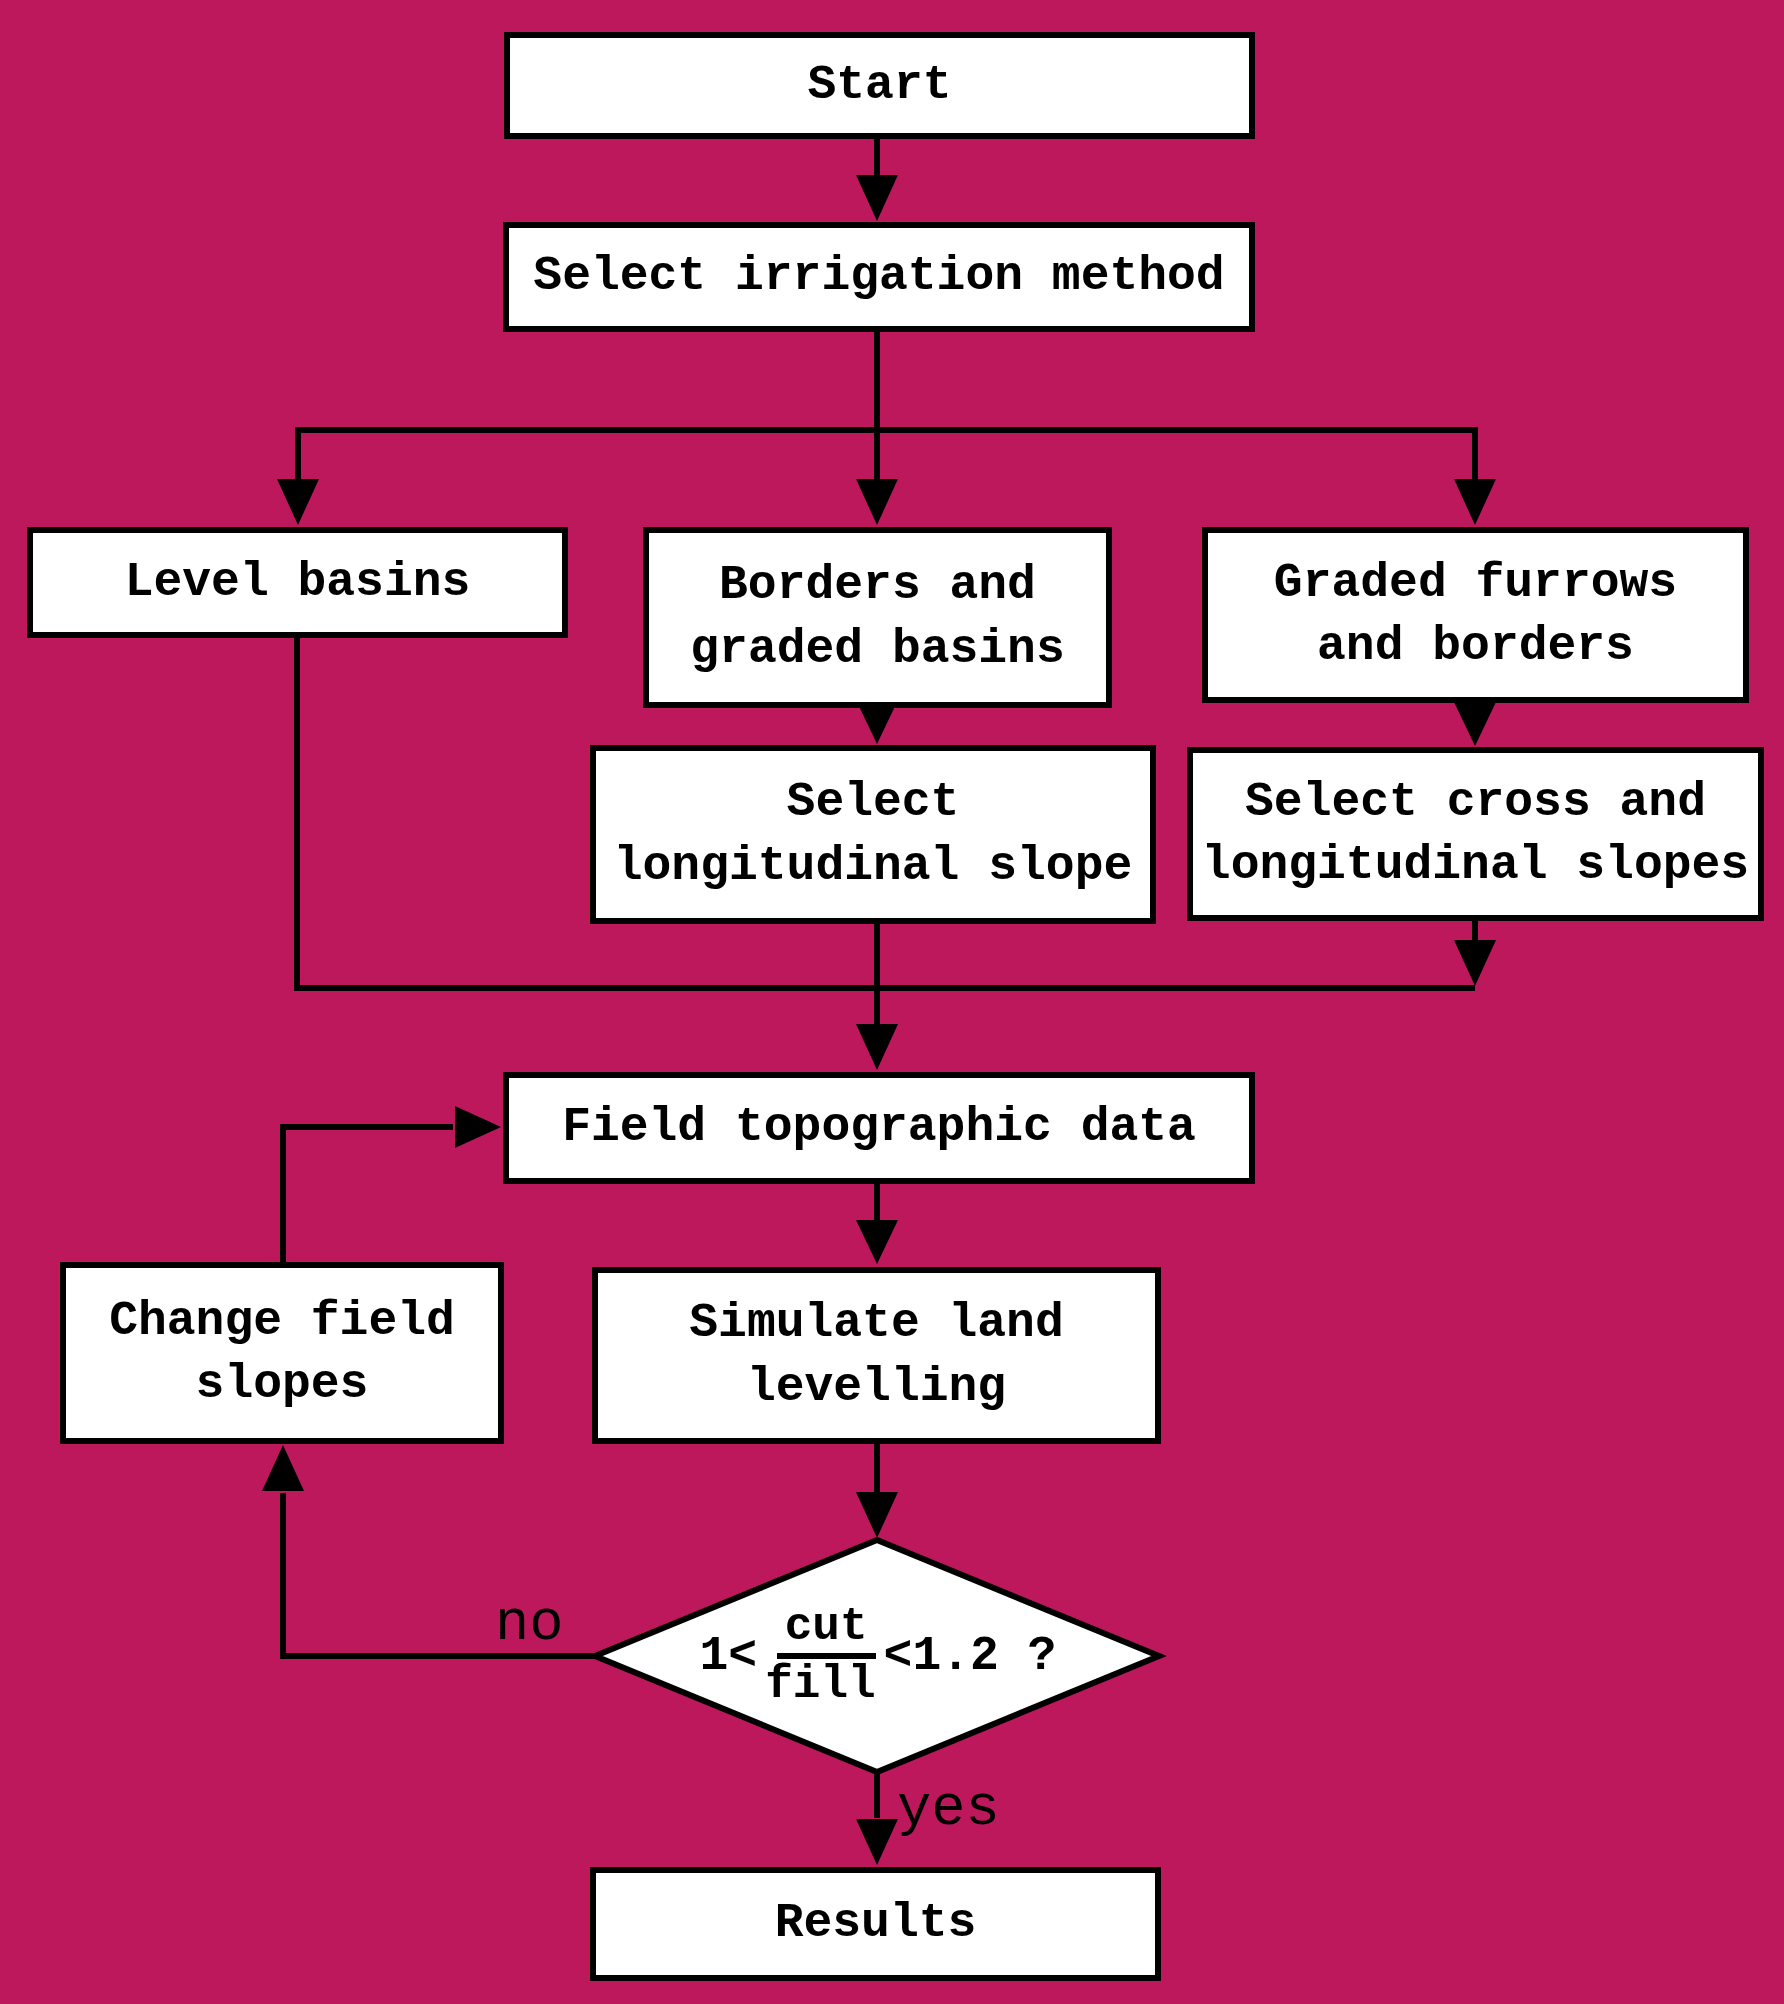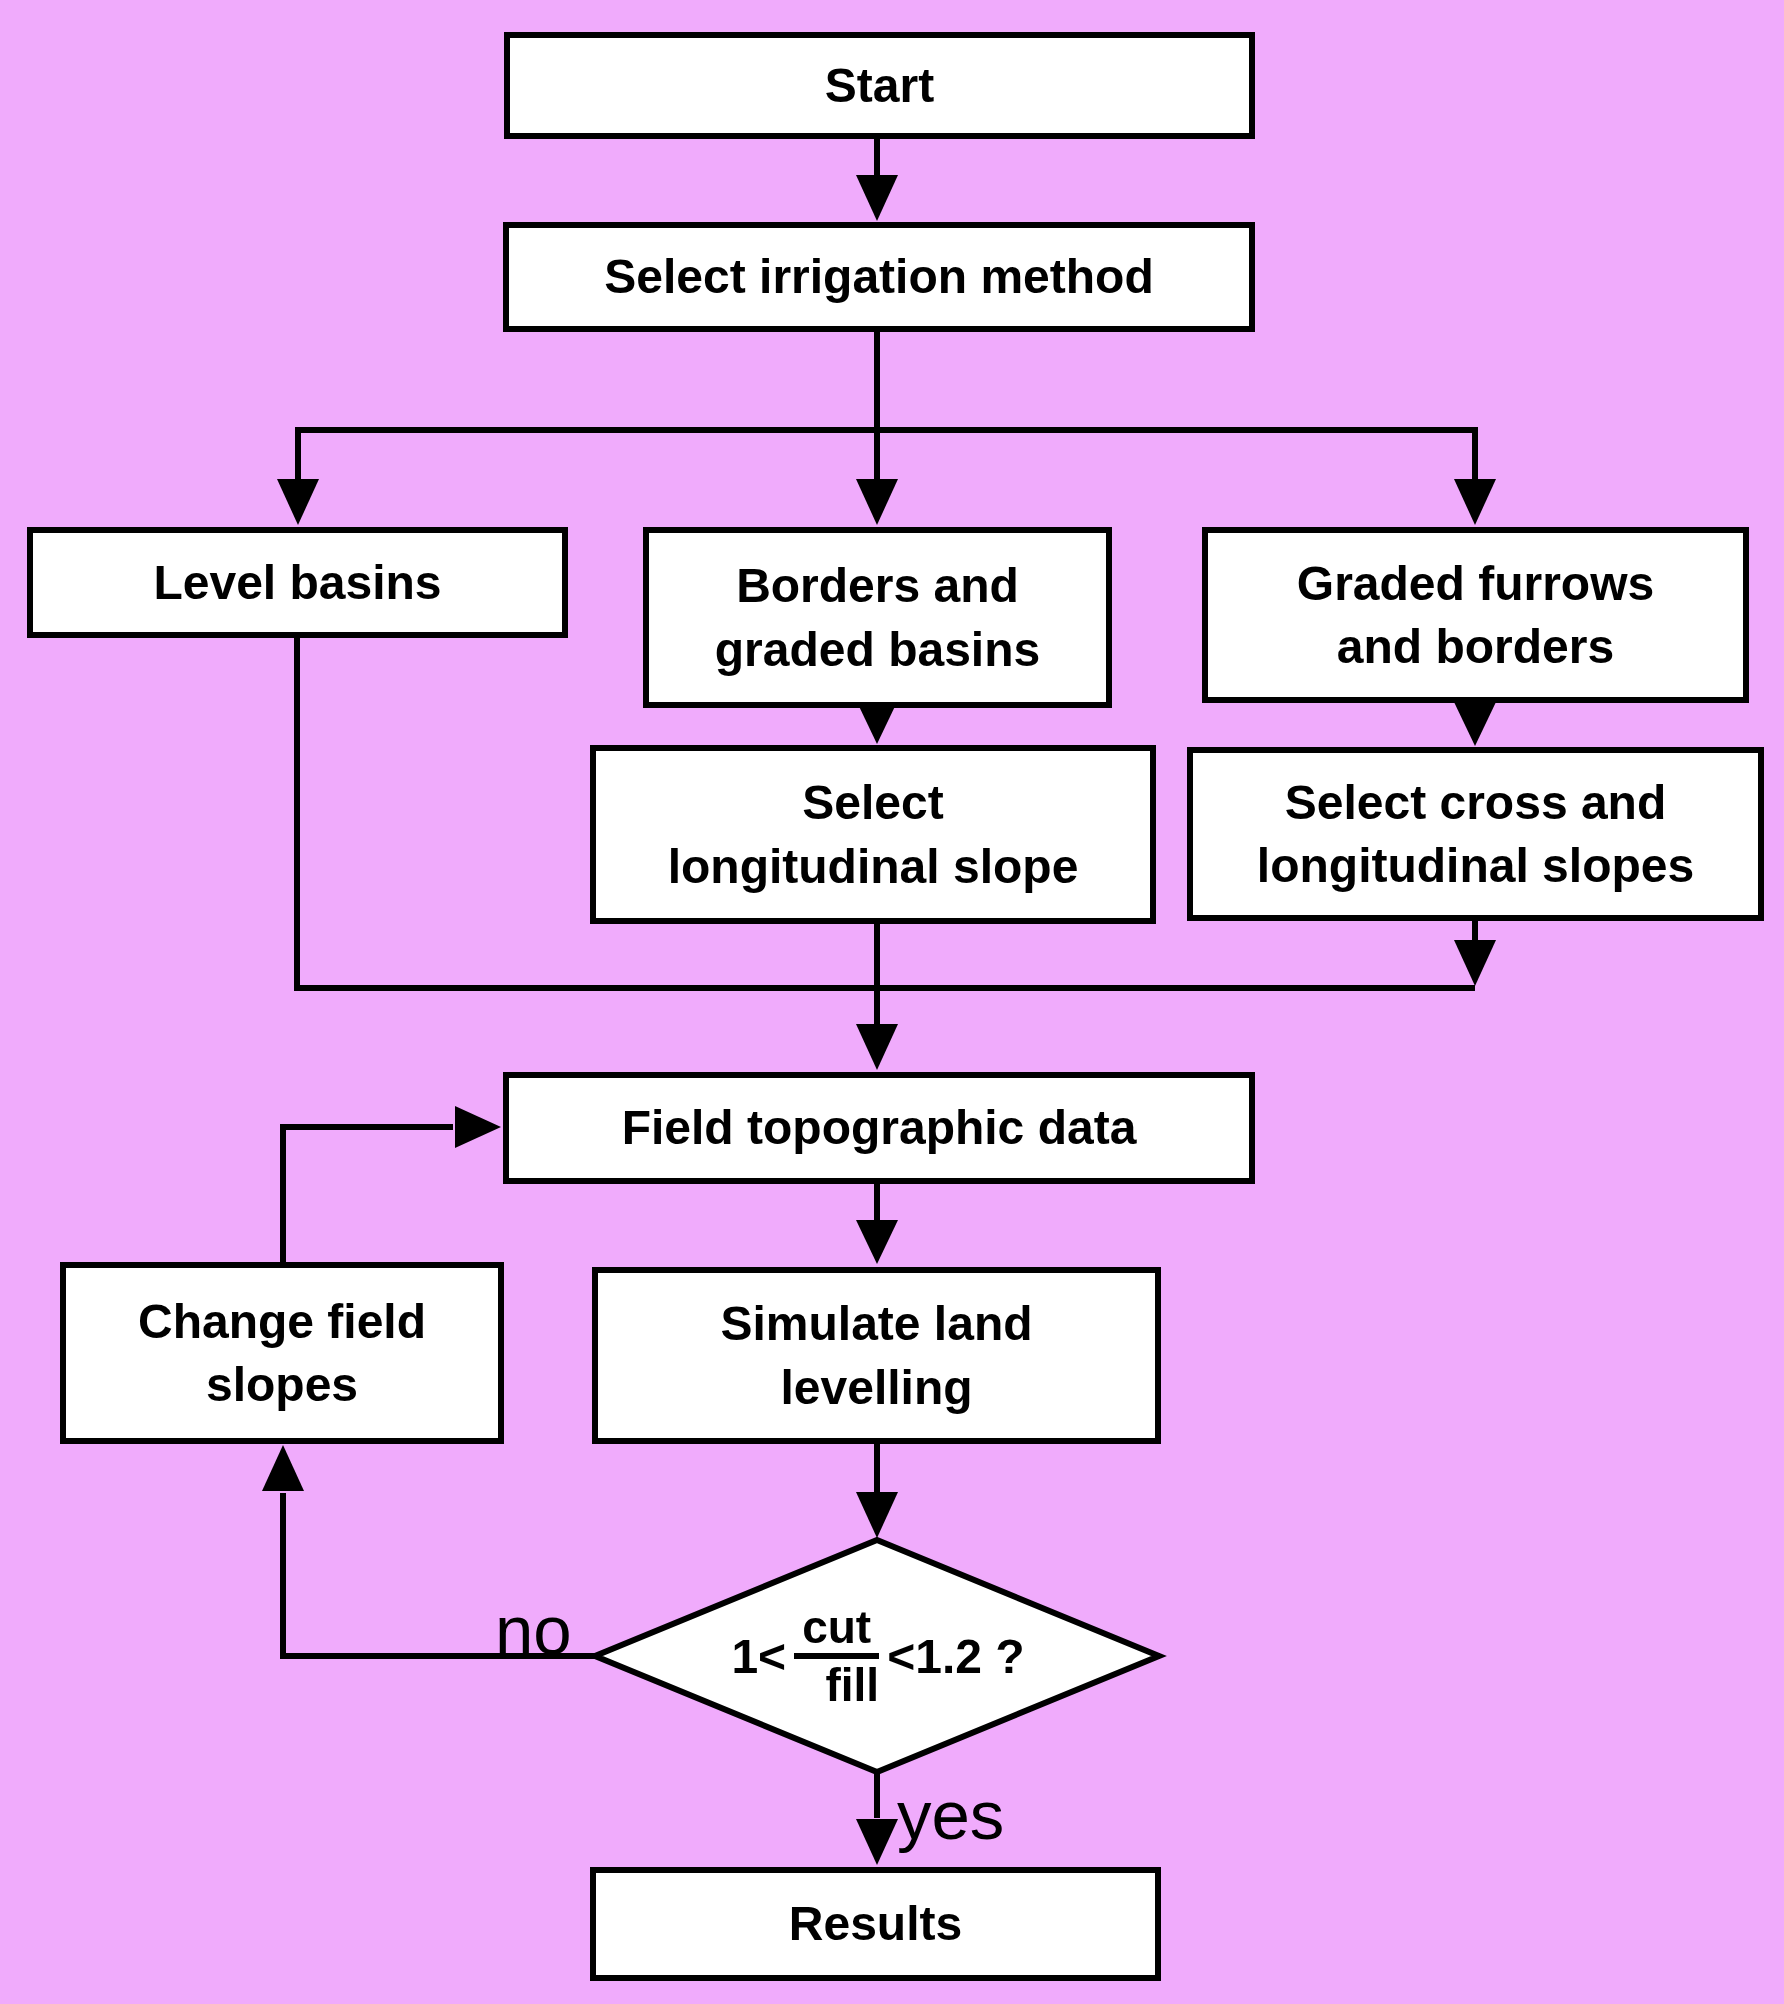--- a/index.html
+++ b/index.html
@@ -1,38 +1,38 @@
 <!DOCTYPE html>
 <html><head>
 <meta charset="utf-8">
 <style>
   html,body{margin:0;padding:0;background:#ffffff;}
   #canvas{
     position:relative;
     width:1784px;height:2004px;
-    background:#f0abfc;
-    font-family:Liberation Sans, sans-serif;
+    background:#be185d;
+    font-family:Liberation Mono, monospace;
     color:#000;
     overflow:hidden;
   }
   #wires{position:absolute;left:0;top:0;width:1784px;height:2004px;}
   .node{
     position:absolute;
     background:#ffffff;
     border:6px solid #000;
     box-sizing:border-box;
     display:flex;flex-direction:column;
     align-items:center;justify-content:center;
     text-align:center;
     font-weight:bold;font-size:48px;line-height:1.32;
     white-space:nowrap;
   }
   .edge-label{
     position:absolute;
-    font-size:69px;font-weight:400;line-height:1;
+    font-size:57px;font-weight:400;line-height:1;
   }
   .cond{
     position:absolute;
     left:660px;top:1580px;width:436px;height:152px;
     display:flex;align-items:center;justify-content:center;
     font-size:48px;font-weight:bold;
   }
   .frac{
     display:inline-flex;flex-direction:column;align-items:flex-end;
     font-size:46px;line-height:1.05;margin:0 8px;

